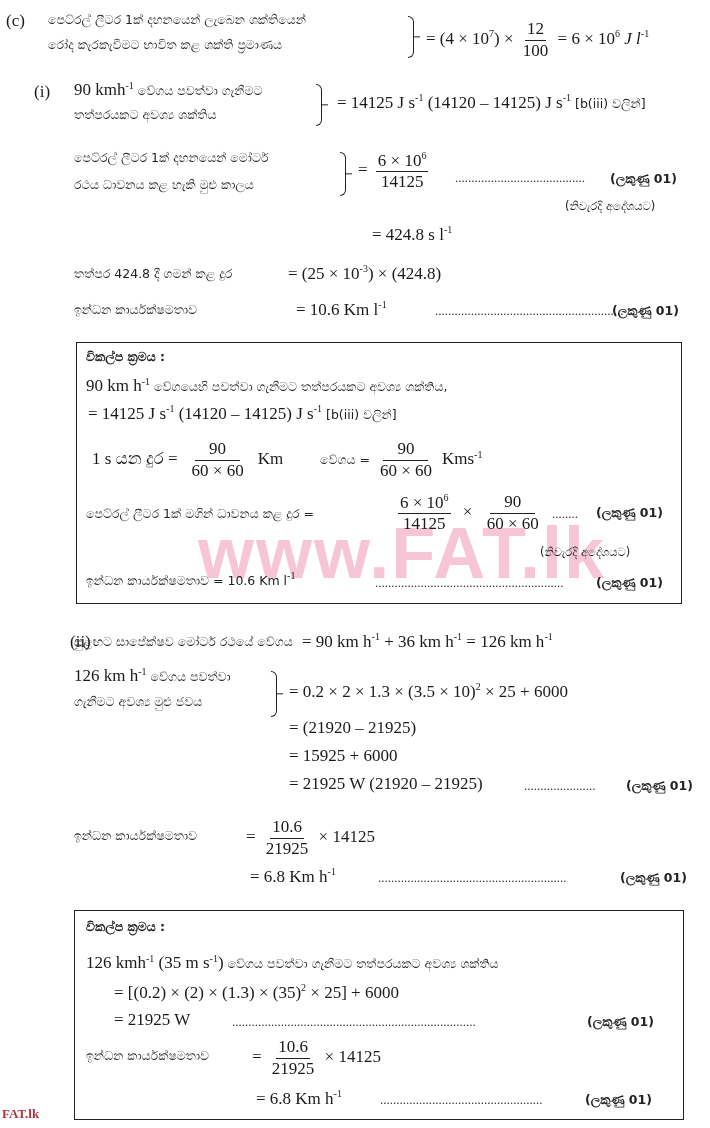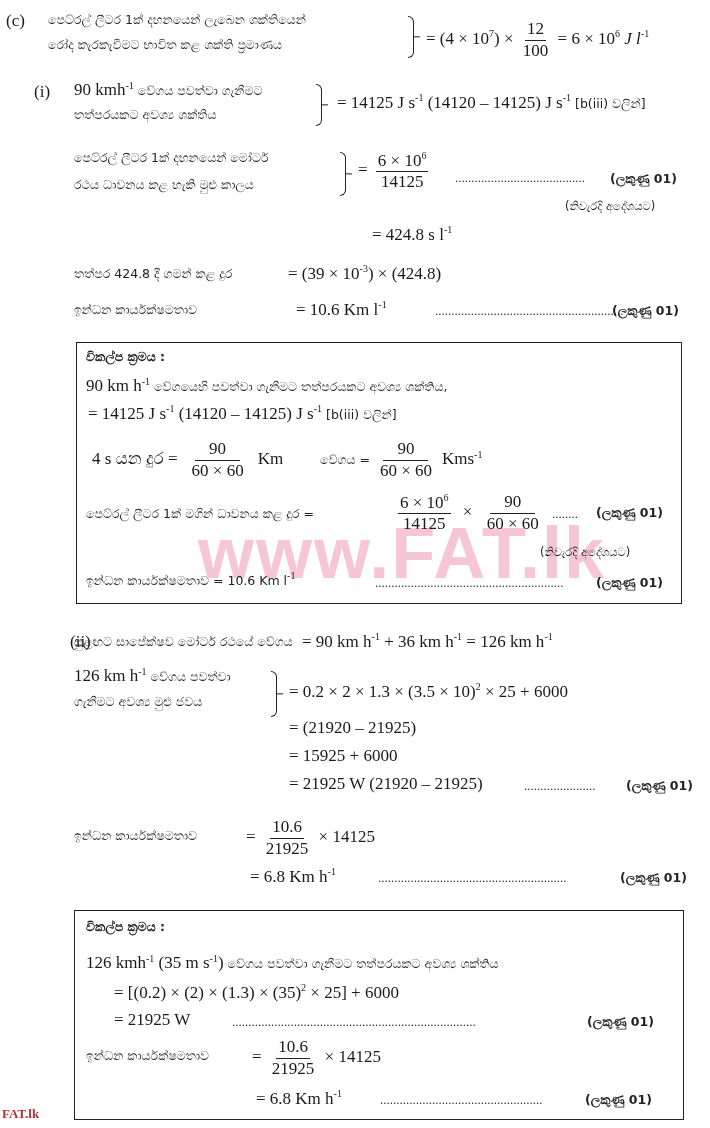--- a/index.html
+++ b/index.html
@@ -63,39 +63,39 @@
 </div>
 <div class="abs fg dots" style="left:455px;top:170px;font-size:13px;">........................................</div>
 <div class="abs fg mb" style="left:610px;top:168px;"><span class="si" style="font-weight:bold;">(ලකුණු 01)</span></div>
 <div class="abs fg si" style="left:565px;top:199px;font-size:11.5px;">(නිවැරදි අදේශයට)</div>
 <div class="abs fg m" style="left:372px;top:224px;">
   <span>= 424.8 s l</span><sup>-1</sup>
 </div>
 
 <div class="abs fg si" style="left:74px;top:266px;">තත්පර 424.8 දී ගමන් කළ දුර</div>
 <div class="abs fg m" style="left:288px;top:263px;">
-  <span>= (39 × 10</span><sup>-3</sup><span>) × (424.8)</span>
+  <span>= (25 × 10</span><sup>-3</sup><span>) × (424.8)</span>
 </div>
 <div class="abs fg si" style="left:74px;top:302px;">ඉන්ධන කාර්යක්ෂමතාව</div>
 <div class="abs fg m" style="left:296px;top:299px;">
   <span>= 10.6 Km l</span><sup>-1</sup>
 </div>
 <div class="abs fg dots" style="left:435px;top:303px;font-size:13px;">..........................................................</div>
 <div class="abs fg" style="left:612px;top:301px;"><span class="si" style="font-weight:bold;">(ලකුණු 01)</span></div>
 
 <div class="box" style="left:76px;top:342px;width:604px;height:260px;"></div>
 <div class="abs fg si" style="left:86px;top:349px;font-weight:bold;">විකල්ප ක්‍රමය :</div>
 <div class="abs fg" style="left:86px;top:376px;">
   <span class="m">90 km h</span><sup>-1</sup><span class="si"> වේගයෙහි පවත්වා ගැනීමට තත්පරයකට අවශ්‍ය ශක්තිය,</span>
 </div>
 <div class="abs fg m" style="left:88px;top:403px;">
   <span>= 14125 J s</span><sup>-1</sup><span> (14120 – 14125) J s</span><sup>-1</sup><span class="si"> [b(iii) වලින්]</span>
 </div>
 <div class="abs fg" style="left:92px;top:440px;">
-  <span class="m">4 s යන දුර =</span>
+  <span class="m">1 s යන දුර =</span>
   <span class="frac m" style="margin:0 8px;">
       <span class="num" style="padding:0 14px 1px;">90</span>
       <span class="den">60 × 60</span>
     </span>
   <span class="m">Km</span>
 </div>
 <div class="abs fg" style="left:320px;top:440px;">
   <span class="si">වේගය =</span>
   <span class="frac m" style="margin:0 4px;">
       <span class="num" style="padding:0 14px 1px;">90</span>

